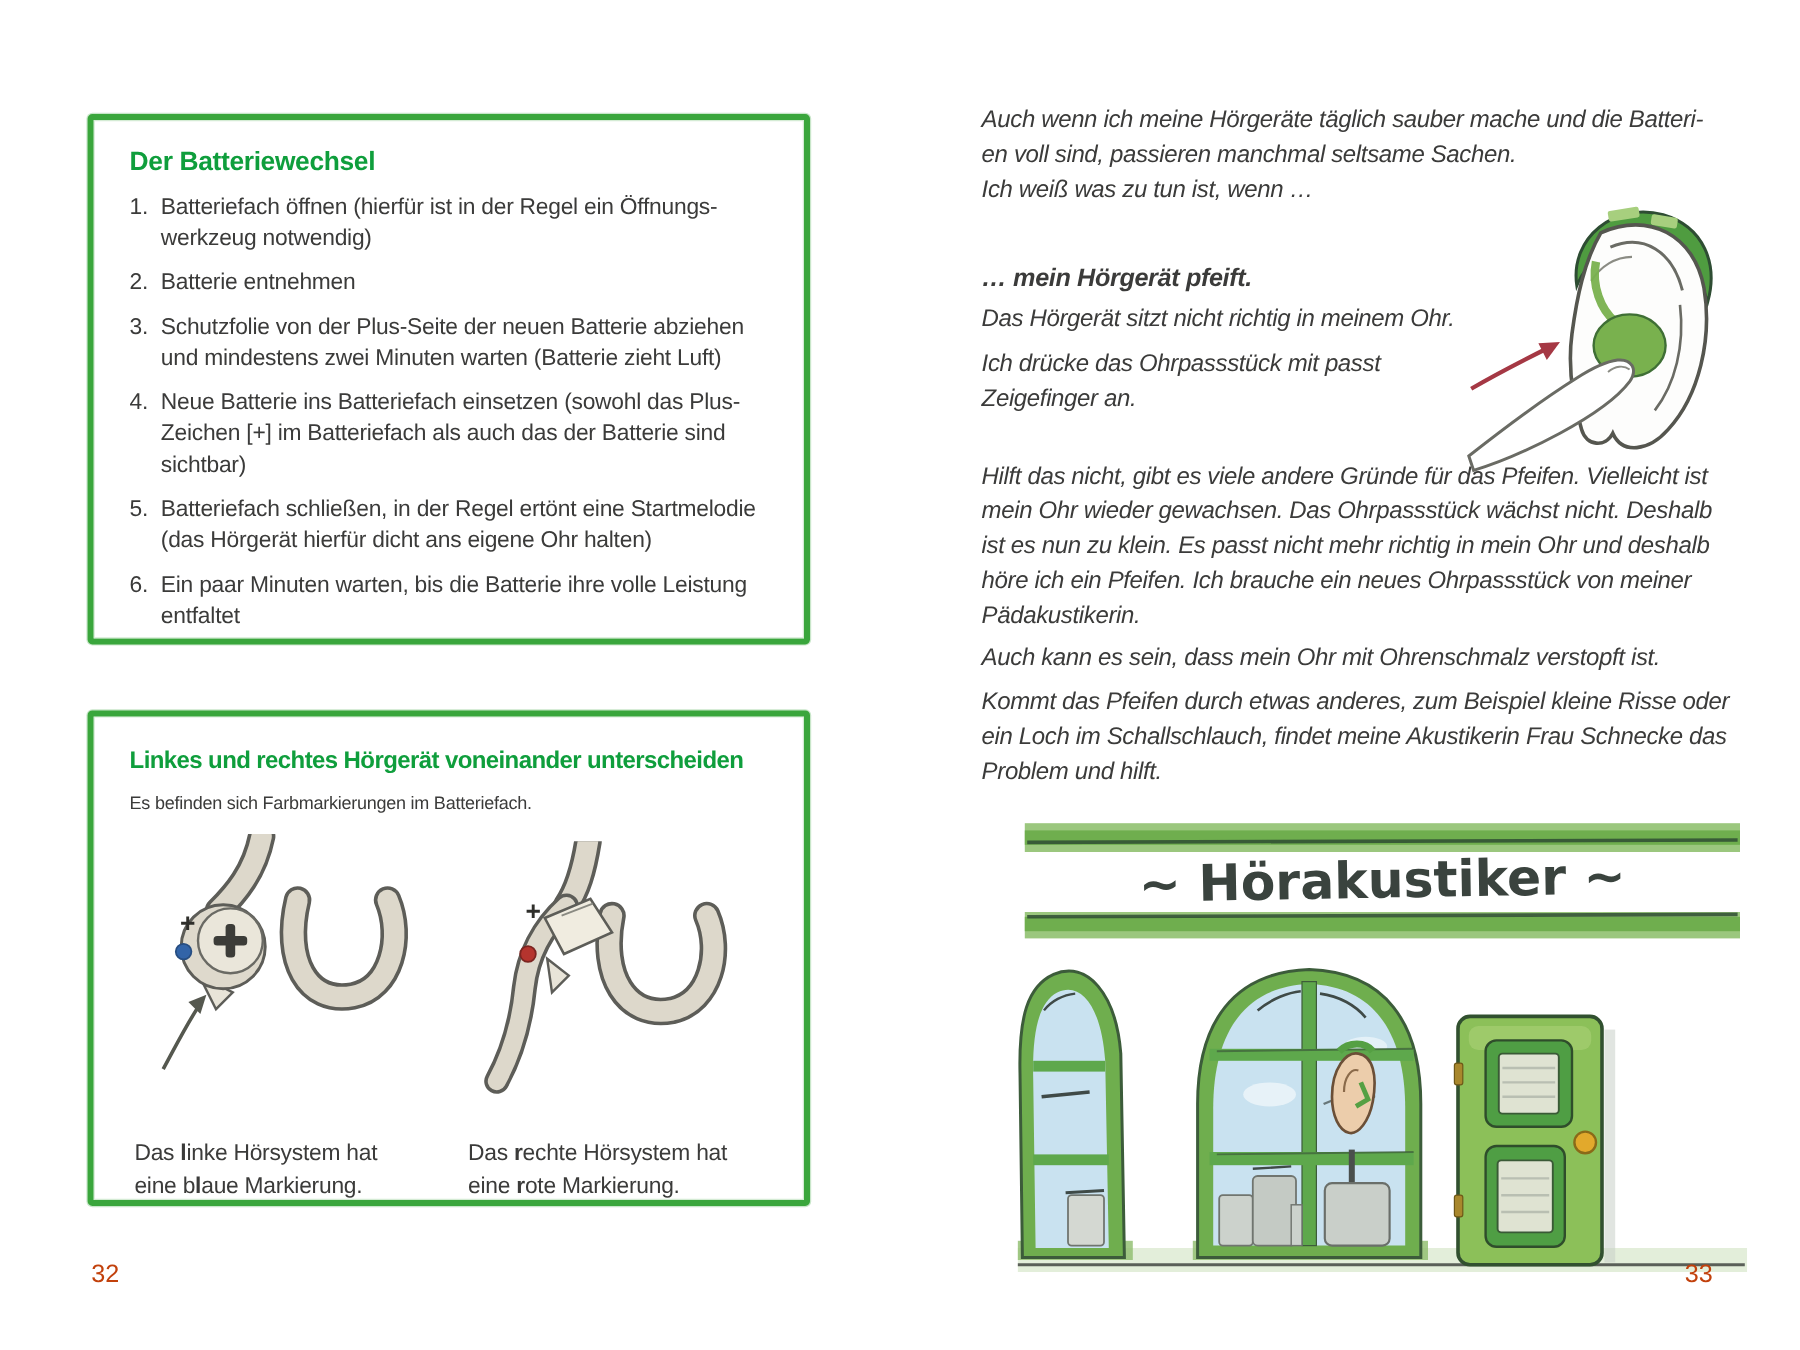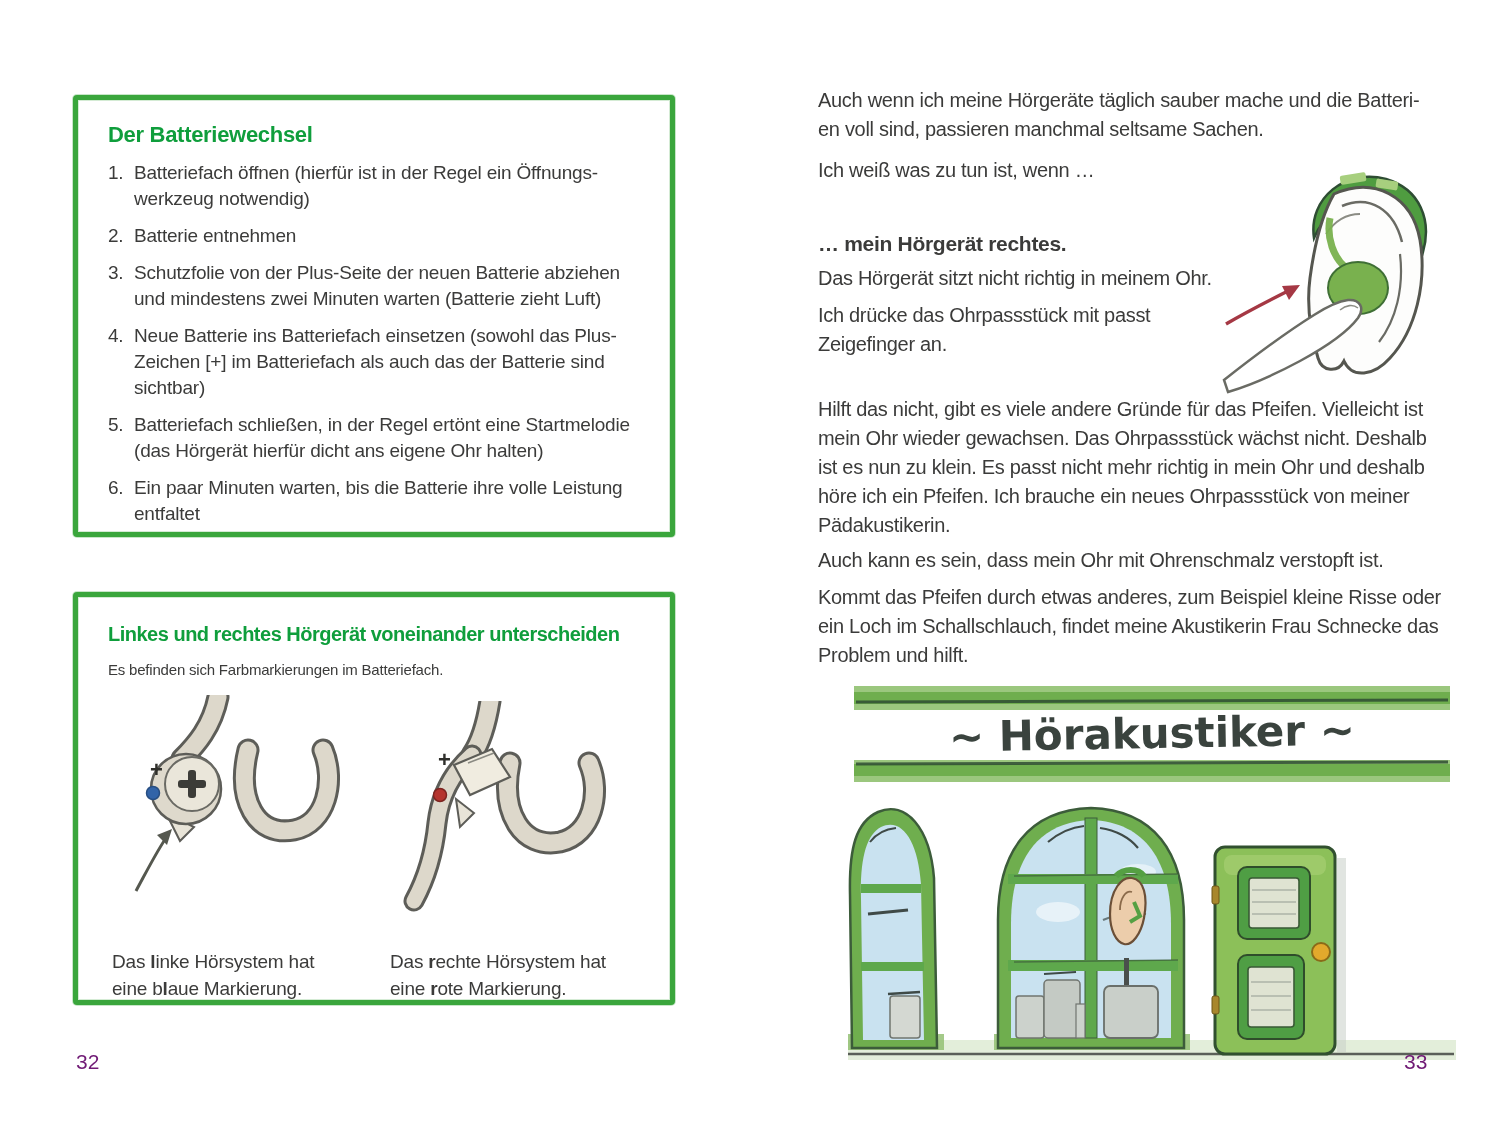--- a/index.html
+++ b/index.html
@@ -20,29 +20,29 @@
     position:absolute;color:#0f9e3c;font-weight:bold;font-size:21px;
     letter-spacing:-0.3px;
   }
   .list{position:absolute;left:30px;top:60px;width:548px;font-size:19px;line-height:26px;letter-spacing:-0.2px;}
   .li{display:flex;margin-bottom:11px;}
   .li .num{flex:0 0 26px;}
   .li .txt{white-space:pre-line;}
   .caption{position:absolute;font-size:19px;line-height:27px;letter-spacing:-0.2px;white-space:pre-line;}
   .caption b{font-weight:bold;}
   .rp{position:absolute;left:818px;top:86px;width:664px;font-size:20px;line-height:29px;letter-spacing:-0.3px;}
-  .rp p{margin:0;white-space:pre-line;}
-  .rp .p2{margin-top:12px;}
+  .rp p{margin:0;white-space:pre-line;font-style:italic;}
+  .rp .p2{}
   .rp .h{margin-top:44px;font-weight:bold;font-size:21px;}
   .rp .p3{margin-top:6px;}
   .rp .p4{margin-top:8px;}
   .rp .p5{margin-top:36px;}
   .rp .p6{margin-top:6px;}
   .rp .p7{margin-top:8px;}
-  .pagenum{position:absolute;font-size:21px;color:#701a75;}
+  .pagenum{position:absolute;font-size:21px;color:#c2410c;}
 </style>
 </head>
 <body>
 
 <div class="abs" style="left:0;top:0;width:750px;height:818px;">
 
   <div class="gbox" style="left:73px;top:95px;width:602px;height:442px;">
     <div class="gbox-heading" style="left:30px;top:22px;font-size:22px;">Der Batteriewechsel</div>
     <div class="list">
       <div class="li">
@@ -138,21 +138,21 @@
 
   <div class="pagenum" style="left:76px;top:1050px;">32</div>
 </div>
 
 <div class="abs" style="left:750px;top:0;width:750px;height:1125px;"></div>
 
 <div class="rp">
   <p class="p1">Auch wenn ich meine Hörgeräte täglich sauber mache und die Batteri-
 en voll sind, passieren manchmal seltsame Sachen.</p>
   <p class="p2">Ich weiß was zu tun ist, wenn …</p>
-  <p class="h">… mein Hörgerät rechtes.</p>
+  <p class="h">… mein Hörgerät pfeift.</p>
   <p class="p3" style="width:470px;">Das Hörgerät sitzt nicht richtig in meinem Ohr.</p>
   <p class="p4" style="width:470px;">Ich drücke das Ohrpassstück mit passt
 Zeigefinger an.</p>
   <p class="p5">Hilft das nicht, gibt es viele andere Gründe für das Pfeifen. Vielleicht ist
 mein Ohr wieder gewachsen. Das Ohrpassstück wächst nicht. Deshalb
 ist es nun zu klein. Es passt nicht mehr richtig in mein Ohr und deshalb
 höre ich ein Pfeifen. Ich brauche ein neues Ohrpassstück von meiner
 Pädakustikerin.</p>
   <p class="p6">Auch kann es sein, dass mein Ohr mit Ohrenschmalz verstopft ist.</p>
   <p class="p7">Kommt das Pfeifen durch etwas anderes, zum Beispiel kleine Risse oder

